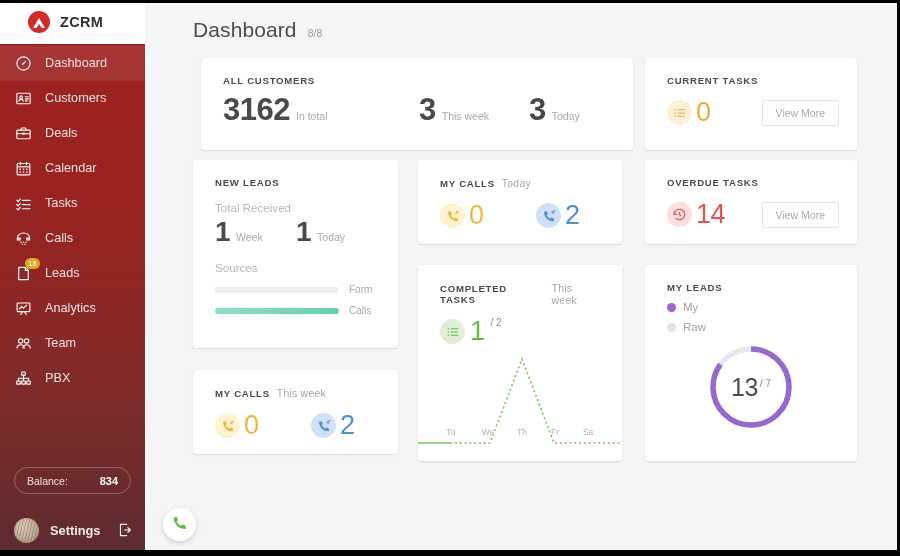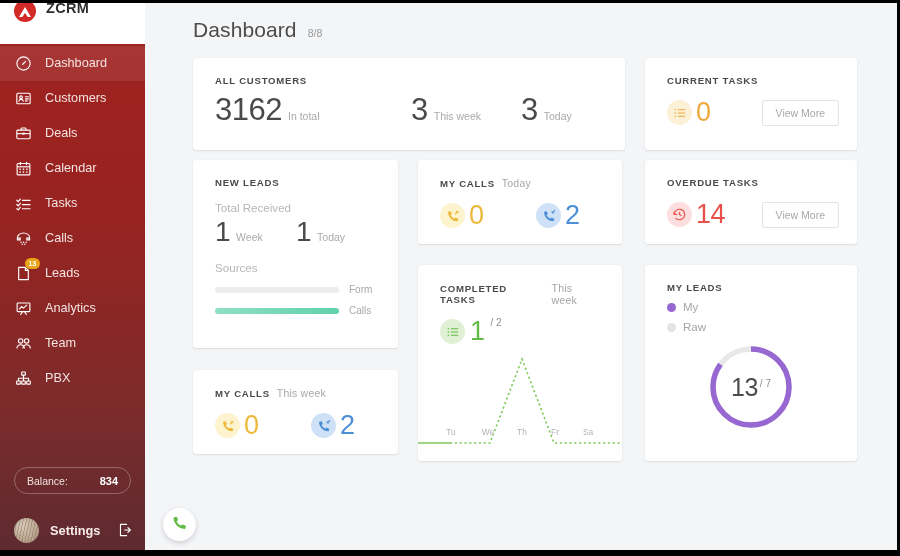--- a/index.html
+++ b/index.html
@@ -25,21 +25,22 @@
     display: flex;
     flex-direction: column;
     position: relative;
     flex: 0 0 145px;
     z-index: 5;
   }
   .brand {
     height: 44px;
     background: #ffffff;
     display: flex;
-    padding-left: 14px;
+    align-items: center;
+    padding-left: 28px;
     gap: 10px;
   }
   .brand-logo {
     width: 22px; height: 22px;
     border-radius: 50%;
     background: #d22b27;
     position: relative;
     display: flex; align-items: center; justify-content: center;
   }
   .brand-logo .tri {
@@ -184,24 +185,24 @@
   .card-sub {
     font-size: 10.5px;
     color: #a6a6a6;
     letter-spacing: .2px;
     font-weight: normal;
     text-transform: none;
   }
   .title-row { display: flex; align-items: baseline; gap: 7px; }
 
   
-  #card-all-customers { left: 0; top: 0; width: 432px; height: 92px; padding: 17px 22px 0 22px; }
+  #card-all-customers { left: 8px; top: 0; width: 432px; height: 92px; padding: 17px 22px 0 22px; }
   .metrics { display: flex; align-items: baseline; margin-top: 6px; }
   .metric { display: flex; align-items: baseline; gap: 6px; }
-  .metric-num { font-size: 31px; color: #4a4a4a; font-weight: normal; letter-spacing: -0.5px; }
+  .metric-num { font-size: 31px; color: #4a4a4a; font-weight: bold; letter-spacing: -0.5px; }
   .metric-lbl { font-size: 10.5px; color: #a9a9a9; }
   .m1 { width: 196px; }
   .m2 { width: 110px; }
 
   
   #card-current-tasks { left: 452px; top: 0; width: 212px; height: 92px; padding: 17px 18px 0 22px; }
   .kpi-row { display: flex; align-items: center; margin-top: 11px; }
   .kpi { display: flex; align-items: center; gap: 4px; }
   .kpi-icon {
     width: 25px; height: 25px;

